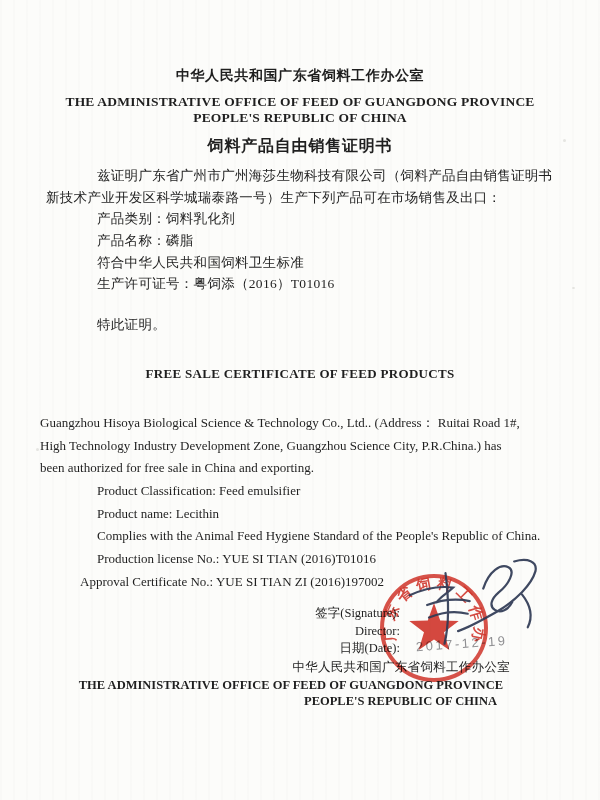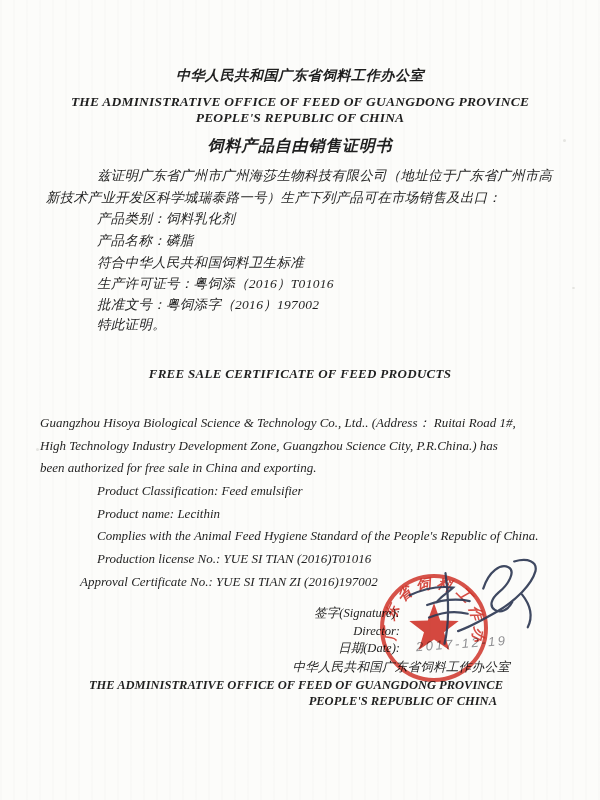--- a/index.html
+++ b/index.html
@@ -2,21 +2,20 @@
 <html><head>
 <meta charset="utf-8">
 <style>
   html,body{margin:0;padding:0;}
   .doc{
     position:relative;width:600px;height:800px;overflow:hidden;
     background:#fcfcfa;
     background-image:repeating-linear-gradient(90deg, rgba(0,0,0,0.012) 0 2px, rgba(0,0,0,0) 2px 13px);
     font-family:"Liberation Serif","DejaVu Serif",serif;
     color:#1f1f1f;
-    font-style:italic;
   }
   .line{position:absolute;white-space:nowrap;line-height:1.15;}
   .ctr{left:0;width:600px;text-align:center;}
   .b{font-weight:bold;}
   .cn{font-size:13.5px;letter-spacing:0.3px;}
   .en{font-size:13px;}
   .h-cn{font-size:14px;letter-spacing:0.6px;}
   .h-en{font-size:13.5px;letter-spacing:0.2px;}
   .t-cn{font-size:16px;letter-spacing:0.8px;}
   .t-en{font-size:13px;letter-spacing:0.3px;}
@@ -35,27 +34,26 @@
 <body>
 
 <div class="doc">
 
   <div class="line ctr b h-cn" style="top:68px">中华人民共和国广东省饲料工作办公室</div>
   <div class="line ctr b h-en" style="top:94px">THE ADMINISTRATIVE OFFICE OF FEED OF GUANGDONG PROVINCE</div>
   <div class="line ctr b h-en" style="top:110px">PEOPLE'S REPUBLIC OF CHINA</div>
 
   <div class="line ctr b t-cn" style="top:137px">饲料产品自由销售证明书</div>
 
-  <div class="line cn" style="left:97px;top:168px">兹证明广东省广州市广州海莎生物科技有限公司（地址位于广东省广州市高</div>
+  <div class="line cn" style="left:97px;top:168px">兹证明广东省广州市广州海莎生物科技有限公司（饲料产品自由销售证明书</div>
   <div class="line cn" style="left:46px;top:190px">新技术产业开发区科学城瑞泰路一号）生产下列产品可在市场销售及出口：</div>
   <div class="line cn" style="left:97px;top:211px">产品类别：饲料乳化剂</div>
   <div class="line cn" style="left:97px;top:233px">产品名称：磷脂</div>
   <div class="line cn" style="left:97px;top:255px">符合中华人民共和国饲料卫生标准</div>
   <div class="line cn" style="left:97px;top:276px">生产许可证号：粤饲添（2016）T01016</div>
-  <div class="line cn" style="left:97px;top:297px">批准文号：粤饲添字（2016）197002</div>
   <div class="line cn" style="left:97px;top:317px">特此证明。</div>
 
   <div class="line ctr b t-en" style="top:367px">FREE SALE CERTIFICATE OF FEED PRODUCTS</div>
 
   <div class="line en" style="left:40px;top:416px">Guangzhou Hisoya Biological Science &amp; Technology Co., Ltd.. (Address： Ruitai Road 1#,</div>
   <div class="line en" style="left:40px;top:439px">High Technology Industry Development Zone, Guangzhou Science City, P.R.China.) has</div>
   <div class="line en" style="left:40px;top:461px">been authorized for free sale in China and exporting.</div>
   <div class="line en" style="left:97px;top:484px">Product Classification: Feed emulsifier</div>
   <div class="line en" style="left:97px;top:507px">Product name: Lecithin</div>
   <div class="line en" style="left:97px;top:529px">Complies with the Animal Feed Hygiene Standard of the People's Republic of China.</div>

